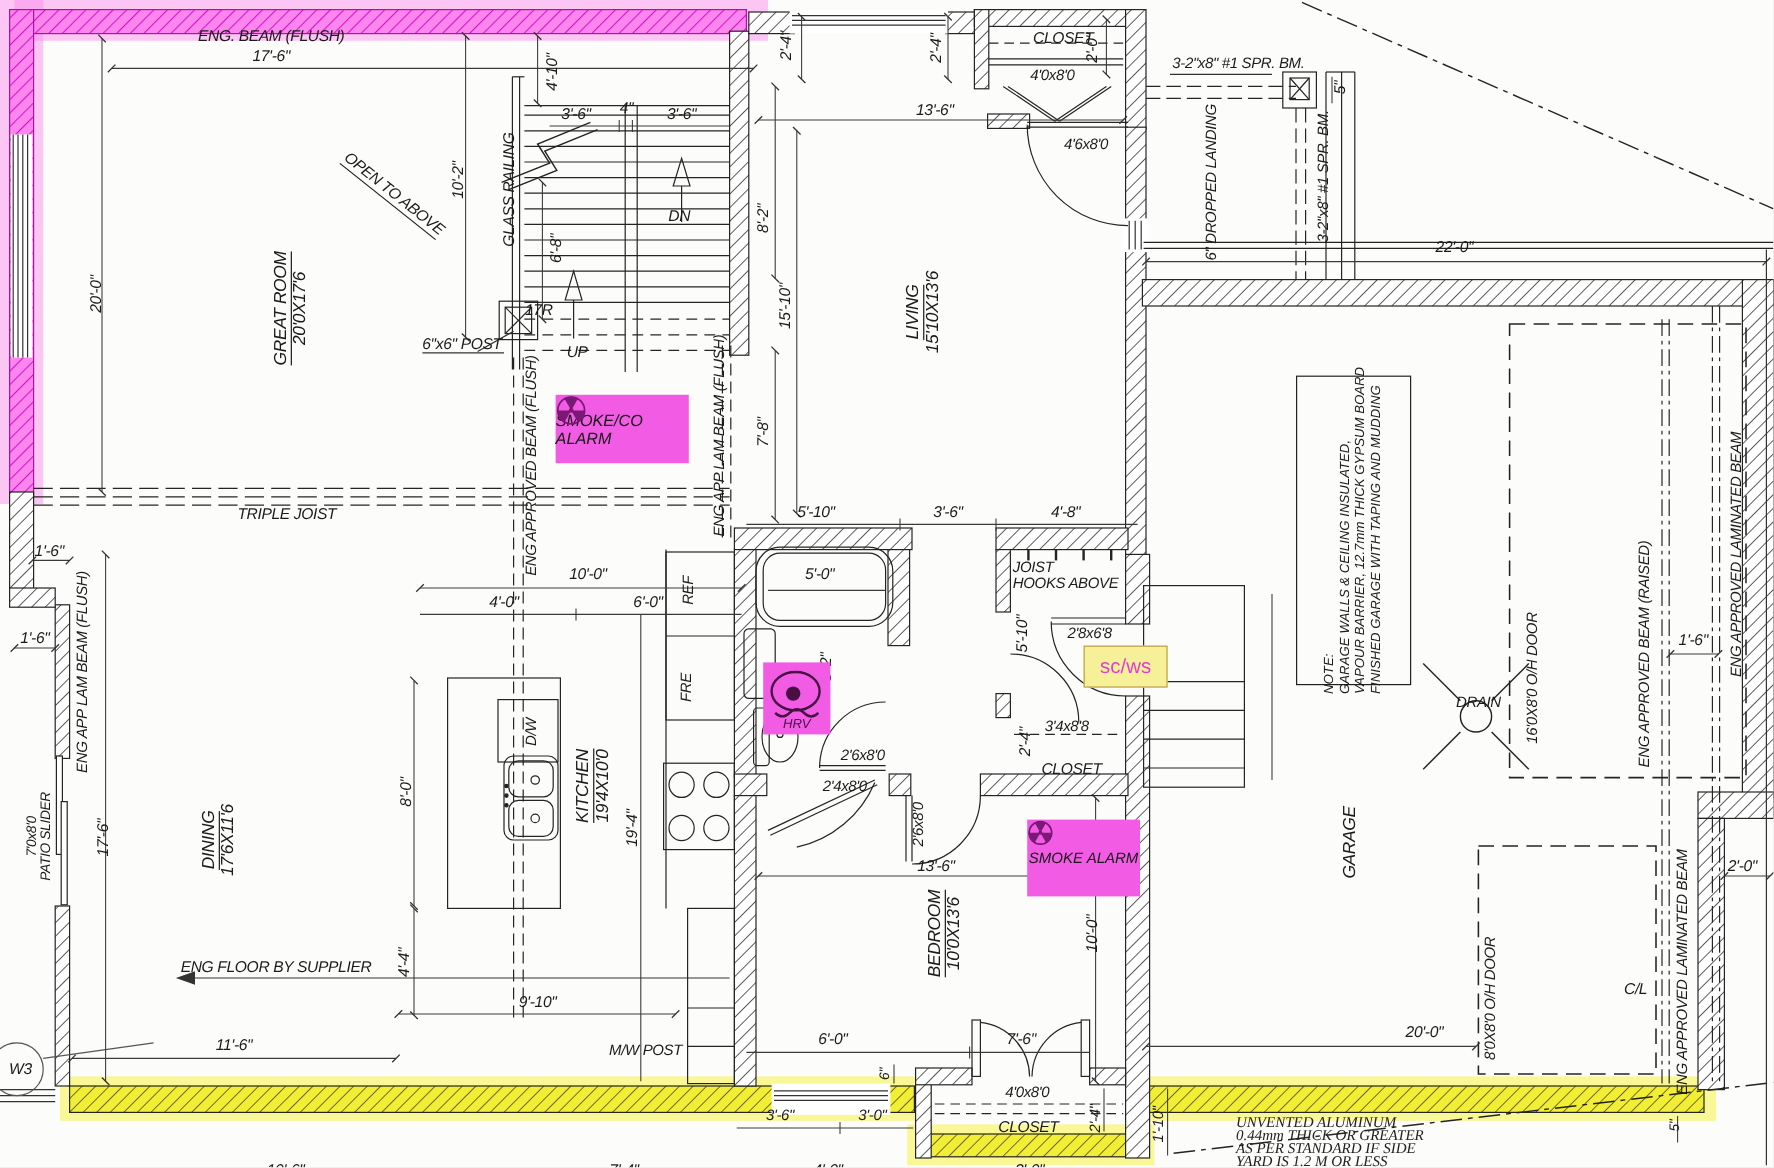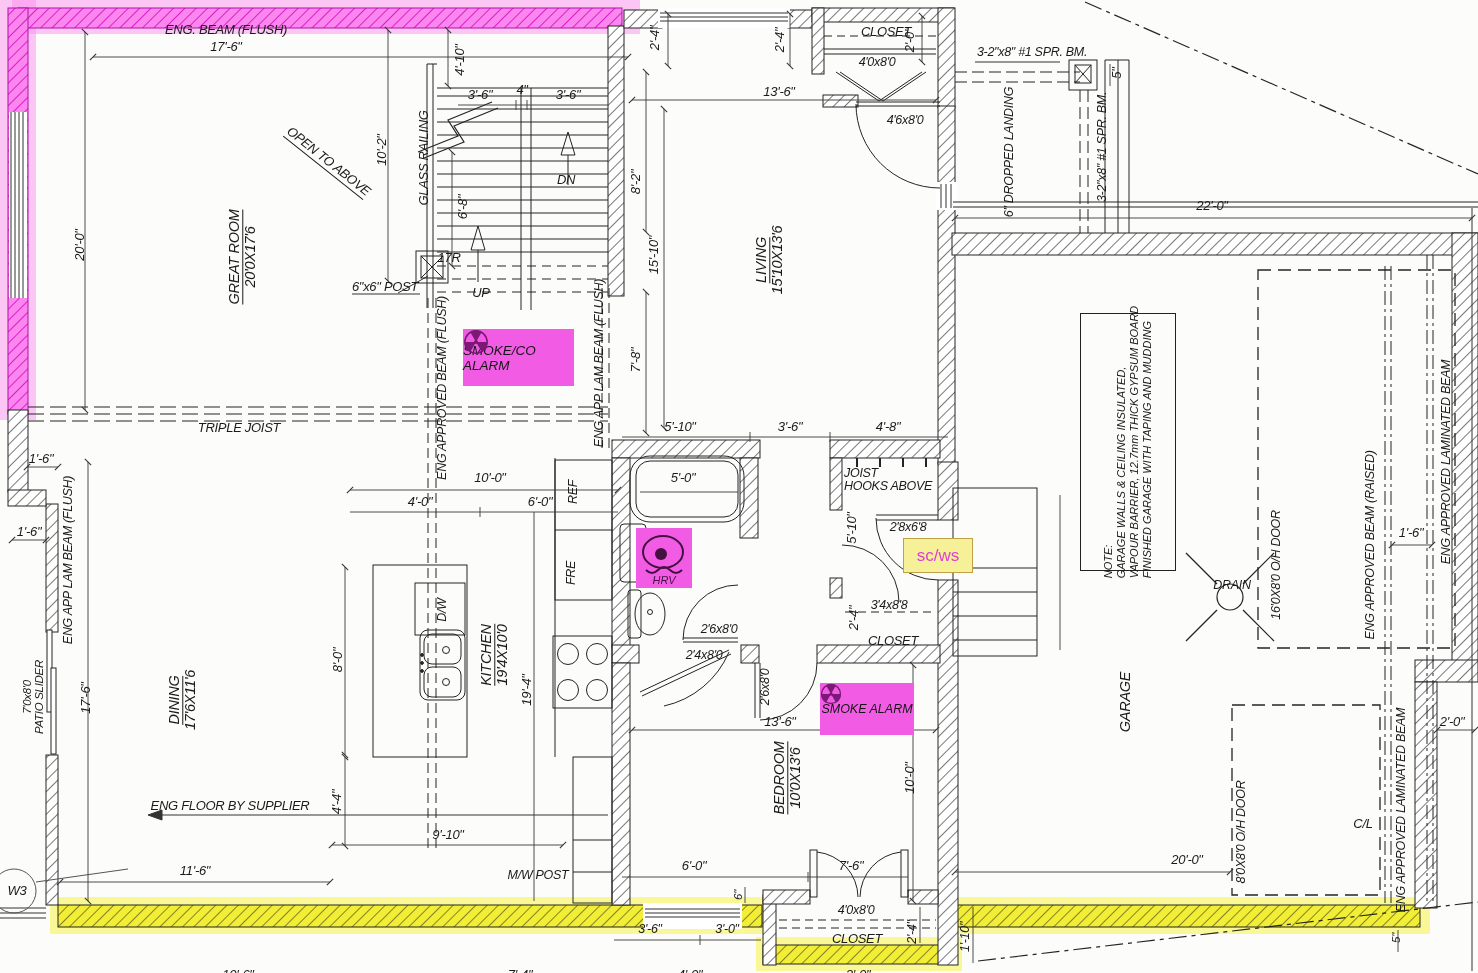--- a/index.html
+++ b/index.html
@@ -448,21 +448,21 @@
   <span>19'4X10'0</span>
 </div>
 <div class="lbl r90" style="left:527px;top:690px">19'-4"</div>
 <div class="lbl r90" style="left:338px;top:660px">8'-0"</div>
 <div class="lbl r90" style="left:337px;top:802px">4'-4"</div>
 <div class="lbl" style="left:448px;top:835px">9'-10"</div>
 <div class="lbl md" style="left:538px;top:876px">M/W POST</div>
 
 <div class="lbl" style="left:683px;top:478px">5'-0"</div>
 <div class="lbl r90" style="left:688px;top:556px">8'-2"</div>
-<div class="hrvbox" style="left:636px;top:528px;width:56px;height:60px">
+<div class="hrvbox" style="left:636px;top:552px;width:56px;height:60px">
   <svg width="56" height="60" viewBox="0 0 56 60">
     <ellipse cx="27" cy="24" rx="20" ry="16" fill="none" stroke="#471043" stroke-width="2"></ellipse>
     <circle cx="25" cy="26" r="6" fill="#471043"></circle>
     <path d="M10,42 q6,6 12,0 q6,-6 12,0 q6,6 12,0" fill="none" stroke="#471043" stroke-width="2"></path>
   </svg>
   <span class="hl">HRV</span>
 </div>
 <div class="lbl md" style="left:719px;top:630px">2'6x8'0</div>
 <div class="lbl md" style="left:704px;top:656px">2'4x8'0</div>
 
@@ -512,21 +512,21 @@
     <span>7'0x8'0</span>
     <span>PATIO SLIDER</span>
   </div>
 </div>
 <div class="lbl" style="left:230px;top:806px">ENG FLOOR BY SUPPLIER</div>
 <div class="lbl" style="left:195px;top:871px">11'-6"</div>
 <div class="lbl" style="left:17px;top:891px">W3</div>
 
 <div class="lbl r90 md" style="left:766px;top:687px">2'6x8'0</div>
 <div class="lbl" style="left:780px;top:722px">13'-6"</div>
-<div class="alarm" style="left:820px;top:683px;width:94px;height:52px;font-size:12.5px">
+<div class="alarm" style="left:856px;top:683px;width:94px;height:64px;font-size:12.5px">
   <svg width="22" height="22" viewBox="-14 -14 28 28">
     <circle r="12" fill="none" stroke="#7c1876" stroke-width="1.8"></circle>
     <g fill="#7c1876">
       <path d="M0,0 L-6.2,-10.8 A12.5,12.5 0 0 1 6.2,-10.8 Z"></path>
       <path d="M0,0 L-6.2,-10.8 A12.5,12.5 0 0 1 6.2,-10.8 Z" transform="rotate(120)"></path>
       <path d="M0,0 L-6.2,-10.8 A12.5,12.5 0 0 1 6.2,-10.8 Z" transform="rotate(240)"></path>
       <circle r="2.2"></circle>
     </g>
   </svg>
   <span>SMOKE ALARM</span>
@@ -541,19 +541,25 @@
 <div class="lbl r90 sm" style="left:738px;top:895px">6"</div>
 <div class="lbl md" style="left:650px;top:930px">3'-6"</div>
 <div class="lbl md" style="left:727px;top:930px">3'-0"</div>
 
 <div class="lbl md" style="left:856px;top:911px">4'0x8'0</div>
 <div class="lbl" style="left:857px;top:939px">CLOSET</div>
 <div class="lbl r90 md" style="left:913px;top:932px">2'-4"</div>
 <div class="lbl r90 md" style="left:966px;top:937px">1'-10"</div>
 <div class="lbl r90 sm" style="left:1396px;top:938px">5"</div>
 
+<div class="note2" style="left:1030px;top:930px">
+  <div>UNVENTED ALUMINUM</div>
+  <div>0.44mm THICK OR GREATER</div>
+  <div>AS PER STANDARD IF SIDE</div>
+  <div>YARD IS 1.2 M OR LESS</div>
+</div>
 
 <div class="lbl" style="left:238px;top:975px">10'-6"</div>
 <div class="lbl" style="left:520px;top:975px">7'-4"</div>
 <div class="lbl" style="left:690px;top:975px">4'-0"</div>
 <div class="lbl" style="left:858px;top:975px">3'-0"</div>
 
 </div>
 
 </body></html>

